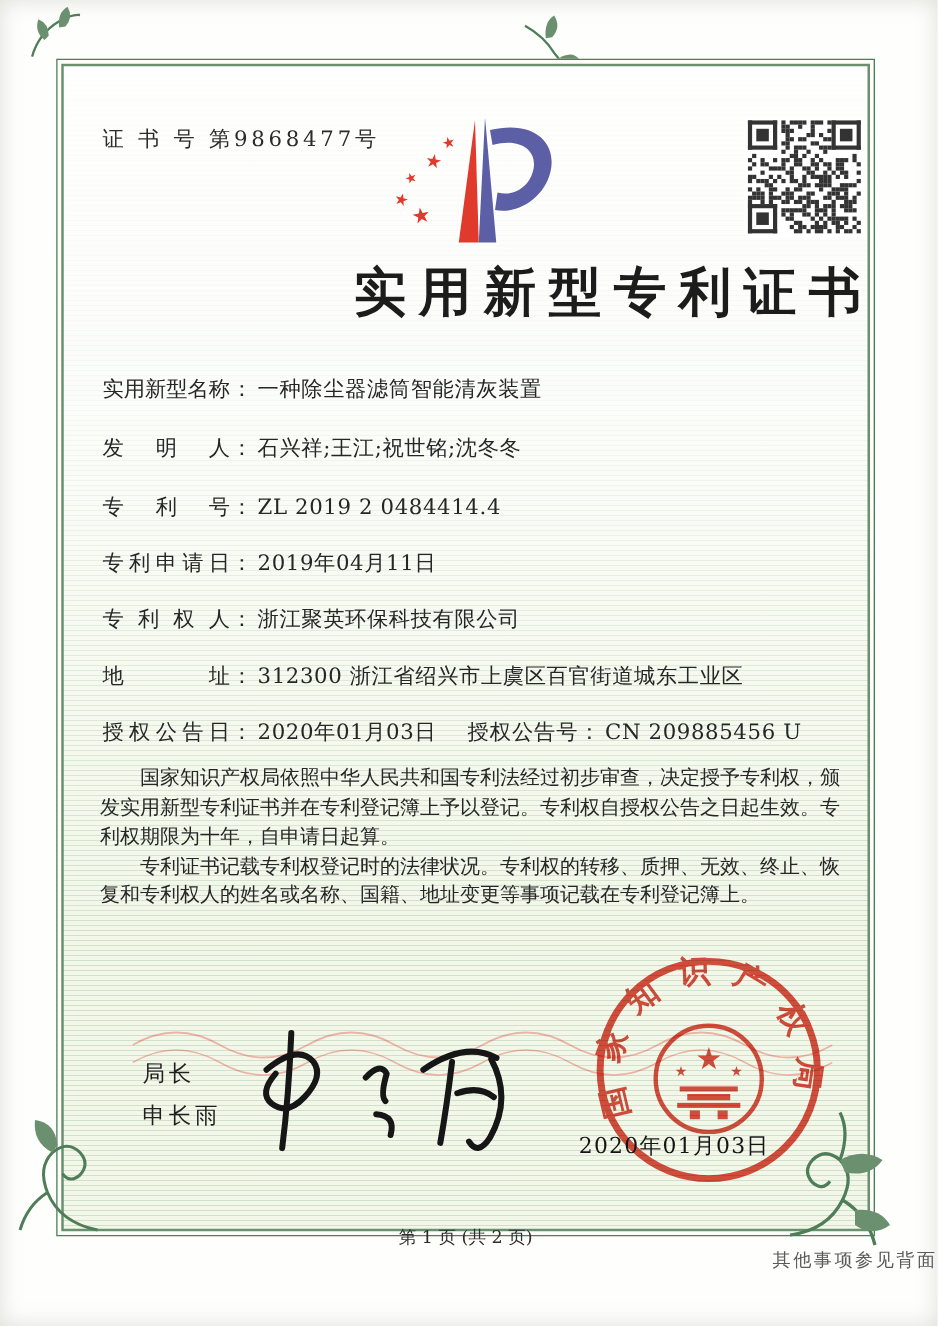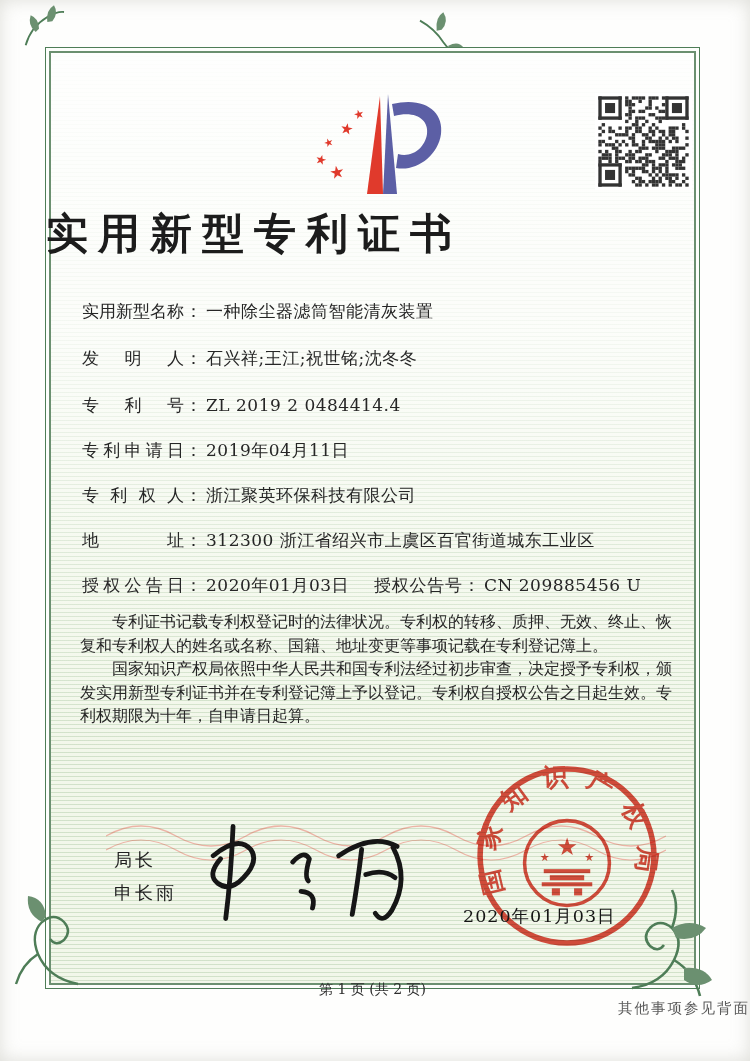--- a/index.html
+++ b/index.html
@@ -12,21 +12,21 @@
     position:absolute;left:45px;top:47px;width:653px;height:940px;
     border:1px solid #4e7d57;box-shadow:inset 0 0 0 3px #fdfefc, inset 0 0 0 5px #6b9070;
     background:
       linear-gradient(180deg, rgba(255,255,255,.95) 0%, rgba(255,255,255,.75) 30%, rgba(255,255,255,.25) 55%, rgba(255,255,255,0) 75%),
       repeating-linear-gradient(180deg, rgba(134,175,125,.30) 0 1px, rgba(134,175,125,0) 1px 4px),
       #f2f7ea;
   }
   .cert-no{position:absolute;left:36px;top:52px;font-size:17px;letter-spacing:3px;color:#2b2b2b;}
   .logo{position:absolute;left:258px;top:42px;width:150px;height:110px;}
   .qr{position:absolute;left:549px;top:45px;width:97px;height:97px;background:#fff;}
-  .title{position:absolute;left:0;top:158px;width:100%;margin:0;text-align:left;
+  .title{position:absolute;left:0;top:158px;width:100%;margin:0;text-align:right;
     font-size:42px;font-weight:700;letter-spacing:10px;color:#1c1c1c;}
   .row{position:absolute;left:36px;white-space:nowrap;font-size:17px;color:#262626;}
   .lbl{display:inline-block;width:102px;text-align:justify;text-align-last:justify;vertical-align:bottom;}
   .colon{display:inline-block;margin:0 4px 0 1px;}
   .val{letter-spacing:.5px;}
   .grant-right{position:absolute;left:292px;top:0;white-space:nowrap;}
   .grant-right .lbl{width:88px;}
   .paras{position:absolute;left:34px;top:562px;width:592px;font-size:16px;line-height:23.5px;
     text-align:justify;color:#262626;}
   .paras p{margin:0;text-indent:2em;}
@@ -60,20 +60,21 @@
     </g>
   </svg>
 
   <div class="frame">
 
     <svg class="redwave" viewBox="0 0 560 70">
       <path d="M0,30 q35,-20 70,0 t70,0 t70,0 t70,0 t70,0 t70,0 t70,0 t70,0" fill="none" stroke="#e2392b" stroke-width="1.4"></path>
       <path d="M0,44 q35,-20 70,0 t70,0 t70,0 t70,0 t70,0 t70,0 t70,0 t70,0" fill="none" stroke="#e2392b" stroke-width="1.2"></path>
     </svg>
 
+    <div class="cert-no">证 书 号 第9868477号</div>
 
     <svg class="logo" viewBox="0 0 150 110">
       <polygon points="76,6 63,104 79,104" fill="#e03a2c"></polygon>
       <polygon points="84,4 79,104 93,104" fill="#5c5fa5"></polygon>
       <path d="M88,14 C121,6 140,22 137,44 C134,66 112,82 92,78 L94,64 C108,68 121,58 123,44 C125,30 112,20 90,26 Z" fill="#5c5fa5"></path>
       <g fill="#e03a2c" font-size="15" text-anchor="middle" font-family="'DejaVu Sans',sans-serif">
         <text x="56" y="28" font-size="12" transform="rotate(-15 56 28)">★</text>
         <text x="42" y="44" font-size="15" transform="rotate(10 42 44)">★</text>
         <text x="26" y="56" font-size="11" transform="rotate(-20 26 56)">★</text>
         <text x="16" y="74" font-size="13" transform="rotate(15 16 74)">★</text>
@@ -382,22 +383,22 @@
     </div>
 
     <div class="row" style="top:526px">
       <span class="lbl">授权公告日</span><span class="colon">：</span><span class="val">2020年01月03日</span>
       <span class="grant-right">
         <span class="lbl">授权公告号</span><span class="colon">：</span><span class="val">CN 209885456 U</span>
       </span>
     </div>
 
     <div class="paras">
+      <p>国家知识产权局依照中华人民共和国专利法经过初步审查，决定授予专利权，颁发实用新型专利证书并在专利登记簿上予以登记。专利权自授权公告之日起生效。专利权期限为十年，自申请日起算。</p>
       <p>专利证书记载专利权登记时的法律状况。专利权的转移、质押、无效、终止、恢复和专利权人的姓名或名称、国籍、地址变更等事项记载在专利登记簿上。</p>
-      <p>国家知识产权局依照中华人民共和国专利法经过初步审查，决定授予专利权，颁发实用新型专利证书并在专利登记簿上予以登记。专利权自授权公告之日起生效。专利权期限为十年，自申请日起算。</p>
     </div>
 
     <div class="signer">
       <div>局长</div>
       <div>申长雨</div>
     </div>
 
     <svg class="signature" viewBox="0 0 220 100">
       <g fill="none" stroke="#161616" stroke-width="4.6" stroke-linecap="round" stroke-linejoin="round">
         <path d="M26,34 q24,-20 36,-6 q8,11 -7,27 q-13,14 -25,5 q-10,-8 3,-23"></path>

